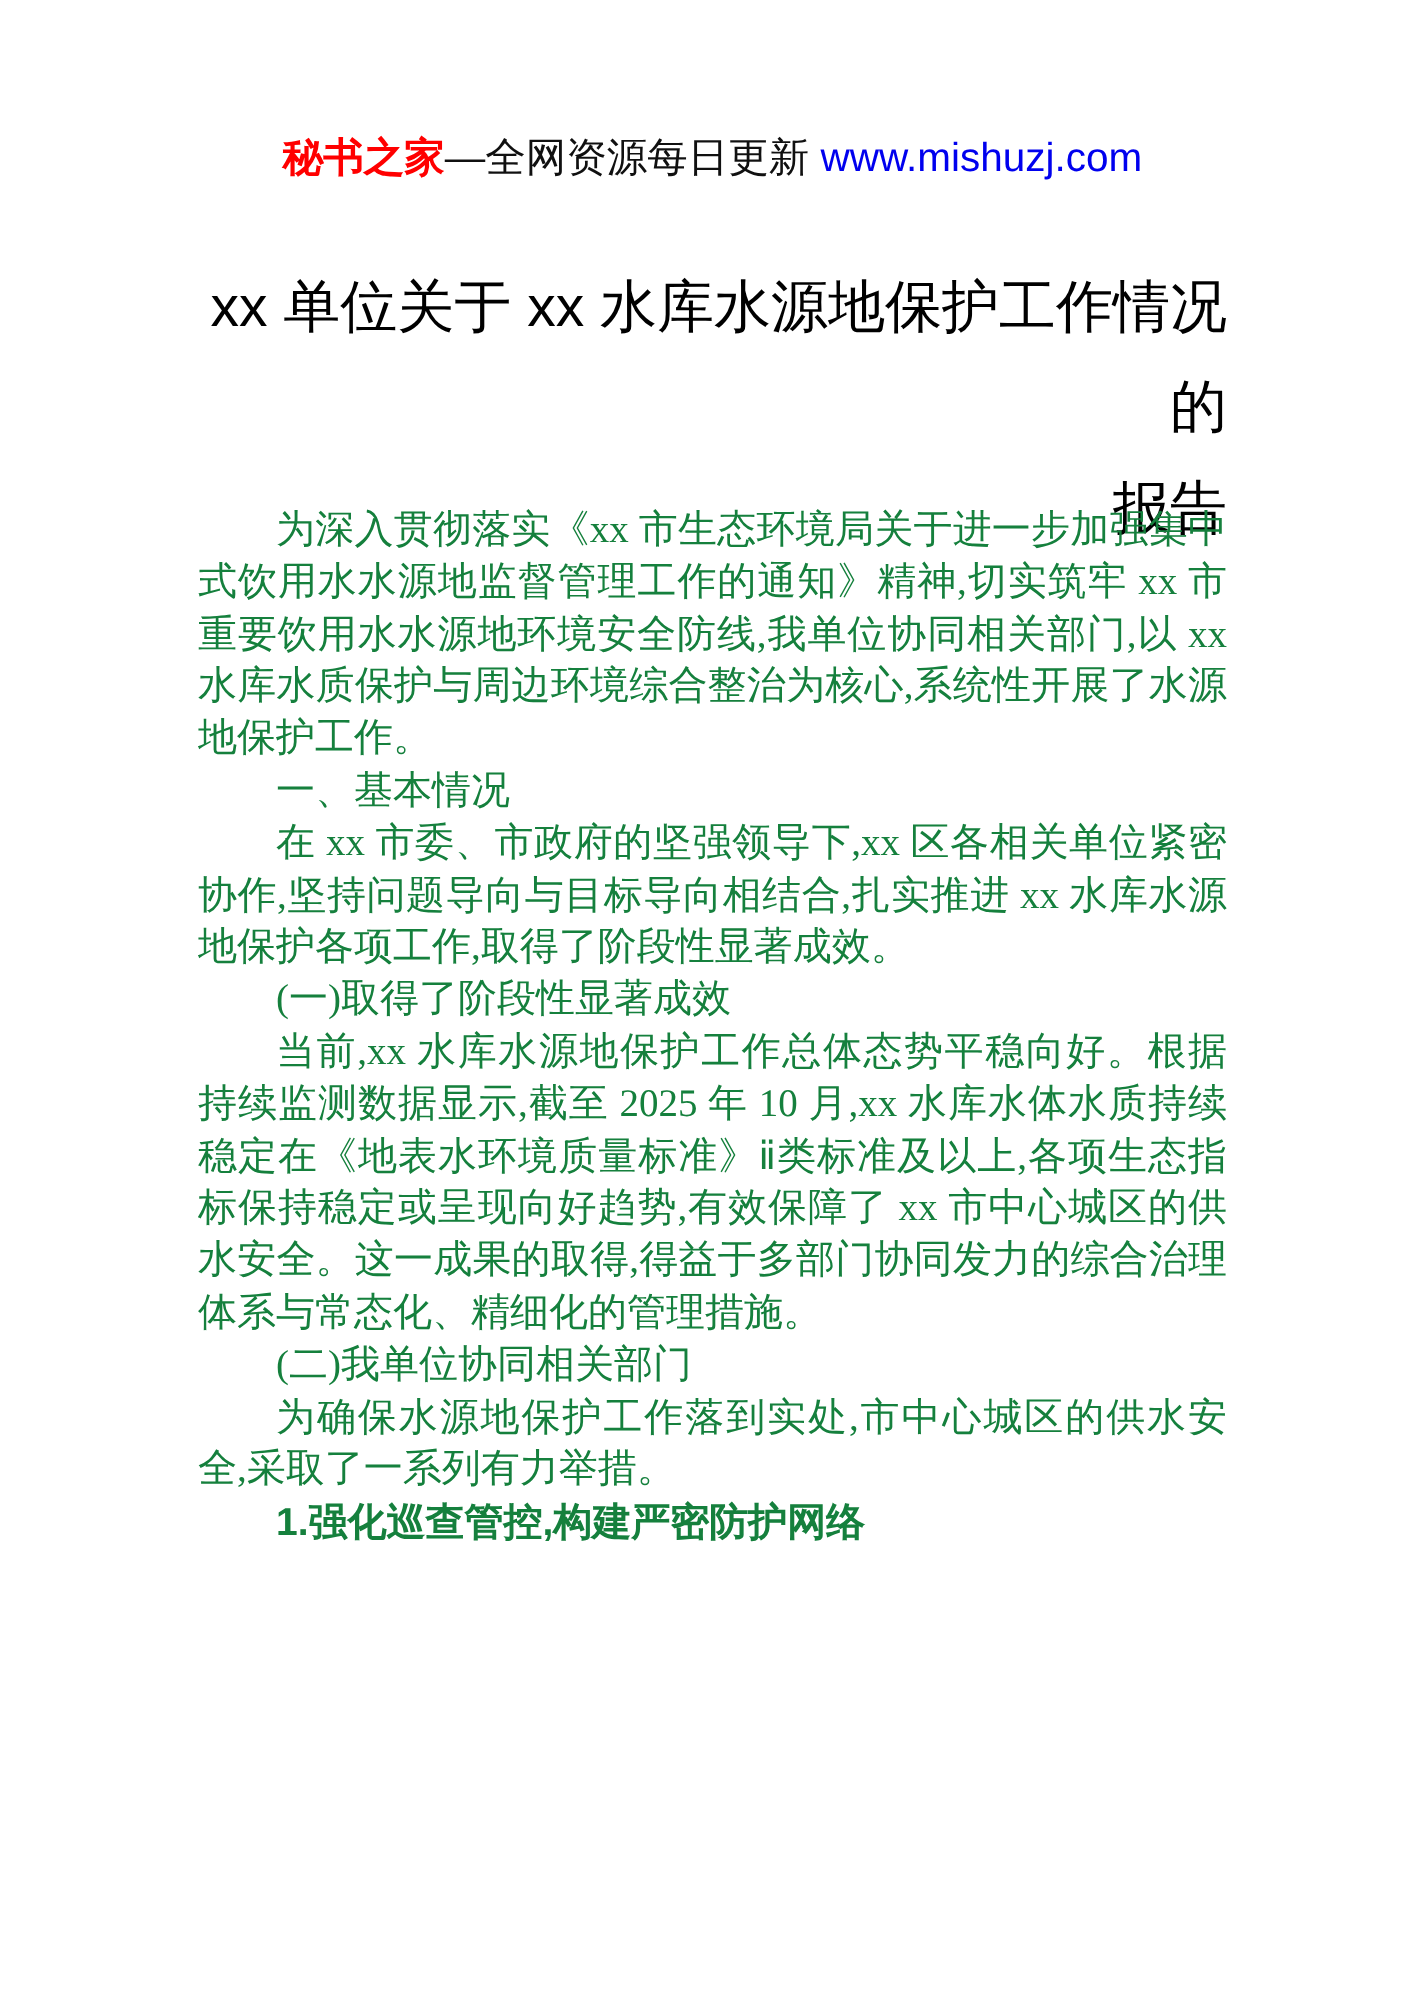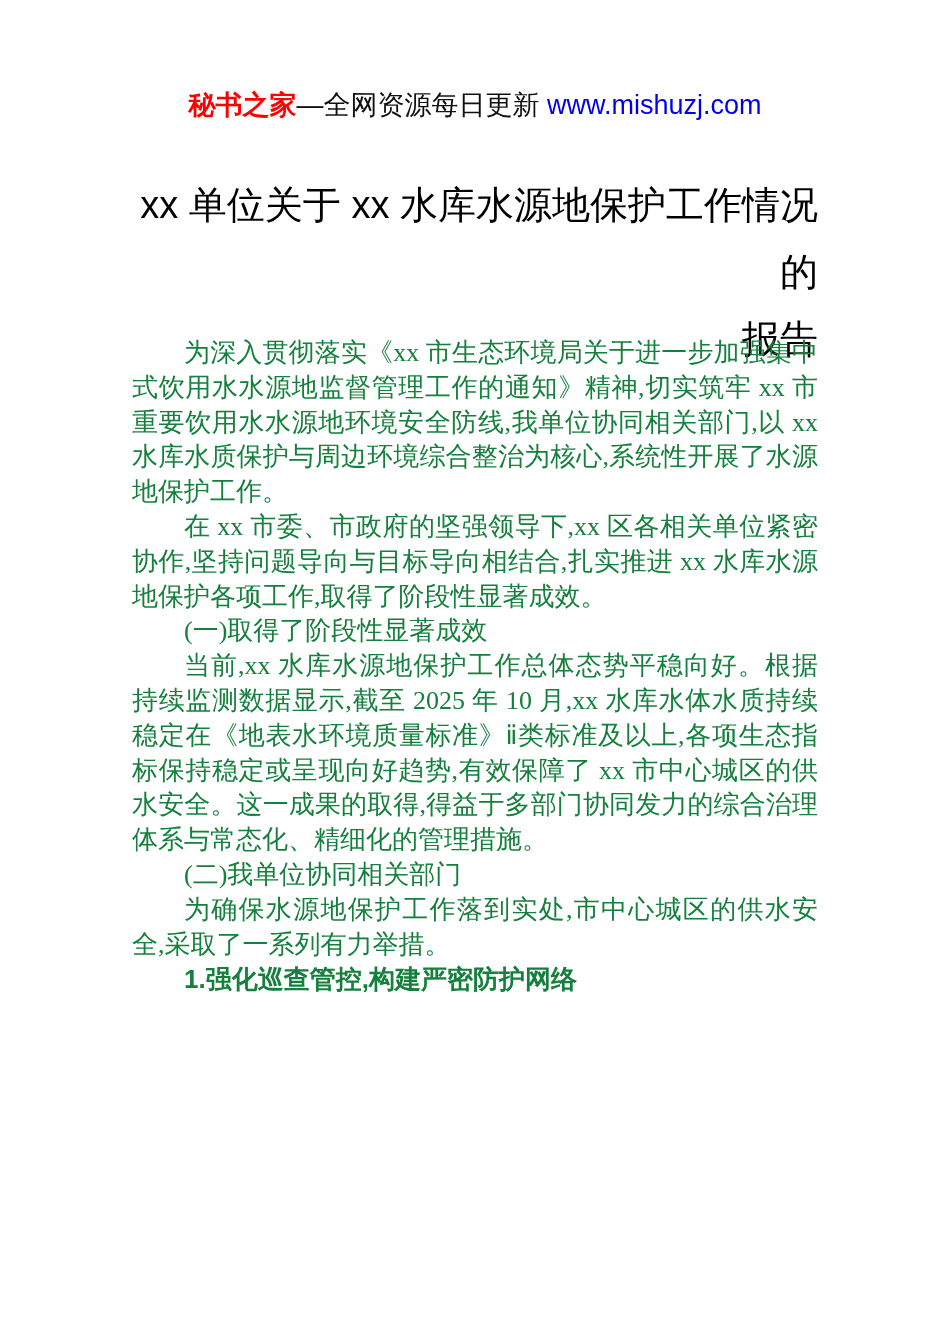--- a/index.html
+++ b/index.html
@@ -87,20 +87,21 @@
     <span class="brand">秘书之家</span><span>—全网资源每日更新 </span><span class="site-url">www.mishuzj.com</span>
   </div>
 
   <h1 class="doc-title">
     <span class="title-line">xx 单位关于 xx 水库水源地保护工作情况的</span>
     <span class="title-line">报告</span>
   </h1>
 
   <div class="doc-body">
     <p class="para">为深入贯彻落实《xx 市生态环境局关于进一步加强集中式饮用水水源地监督管理工作的通知》精神,切实筑牢 xx 市重要饮用水水源地环境安全防线,我单位协同相关部门,以 xx 水库水质保护与周边环境综合整治为核心,系统性开展了水源地保护工作。</p>
+    <p class="para">一、基本情况</p>
     <p class="para">在 xx 市委、市政府的坚强领导下,xx 区各相关单位紧密协作,坚持问题导向与目标导向相结合,扎实推进 xx 水库水源地保护各项工作,取得了阶段性显著成效。</p>
     <p class="para">(一)取得了阶段性显著成效</p>
     <p class="para">当前,xx 水库水源地保护工作总体态势平稳向好。根据持续监测数据显示,截至 2025 年 10 月,xx 水库水体水质持续稳定在《地表水环境质量标准》ⅱ类标准及以上,各项生态指标保持稳定或呈现向好趋势,有效保障了 xx 市中心城区的供水安全。这一成果的取得,得益于多部门协同发力的综合治理体系与常态化、精细化的管理措施。</p>
     <p class="para">(二)我单位协同相关部门</p>
     <p class="para">为确保水源地保护工作落到实处,市中心城区的供水安全,采取了一系列有力举措。</p>
     <p class="para heading-bold">1.强化巡查管控,构建严密防护网络</p>
   </div>
 
 </div>
 

